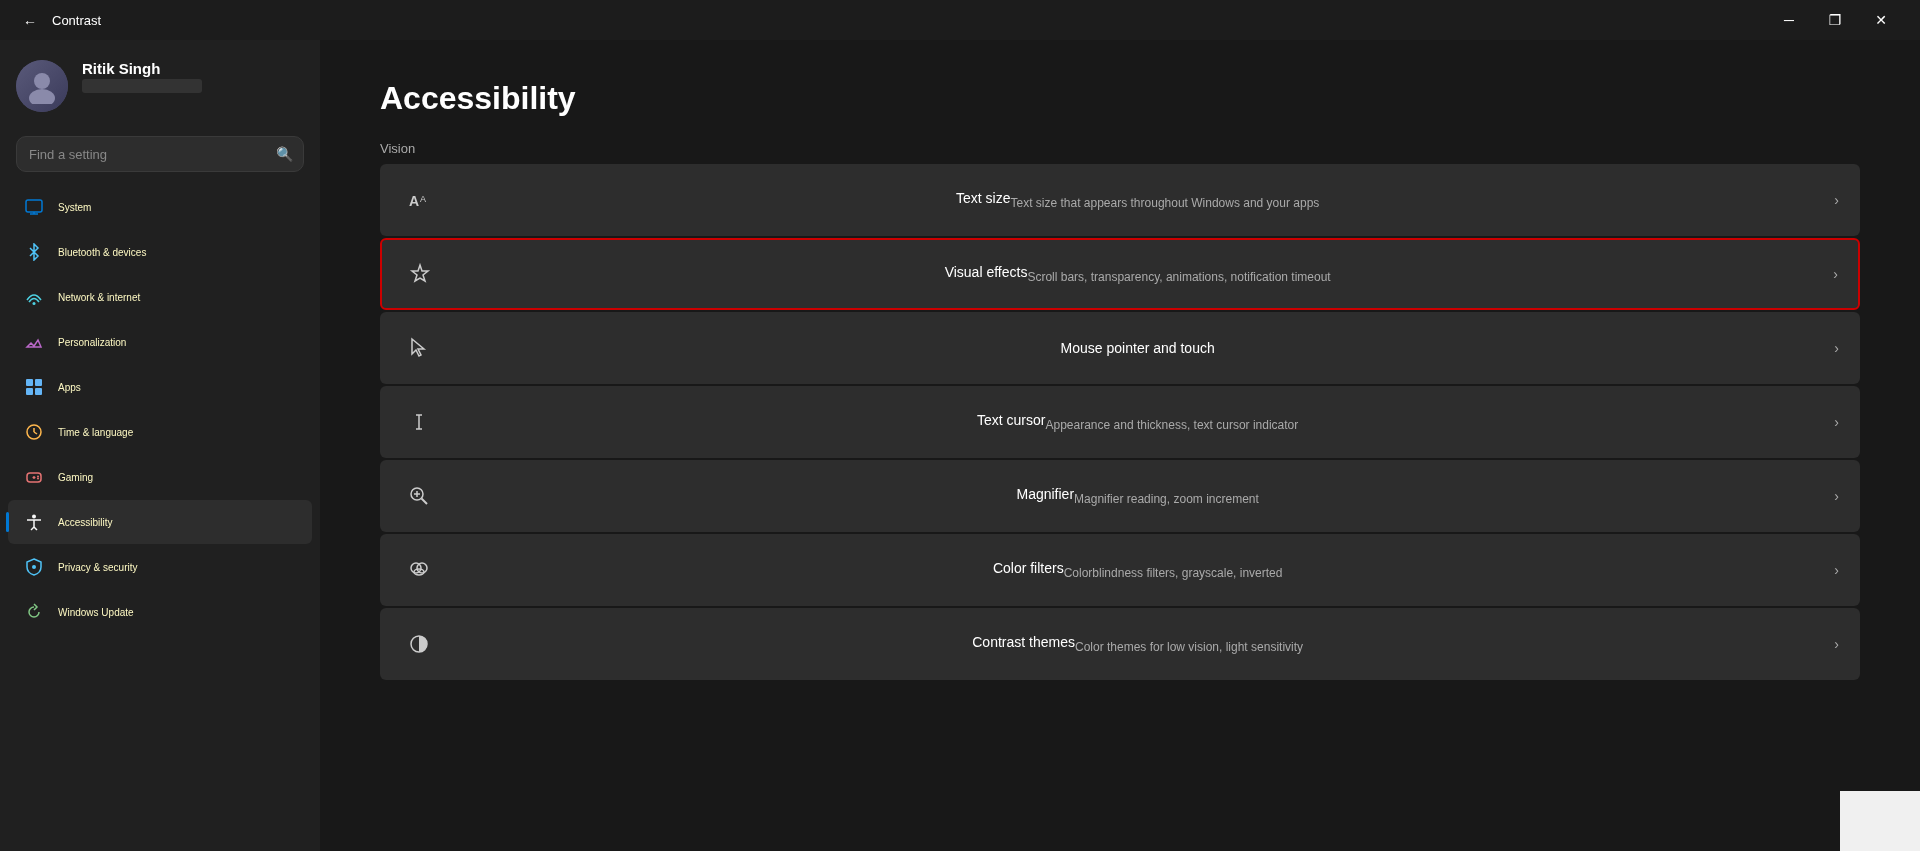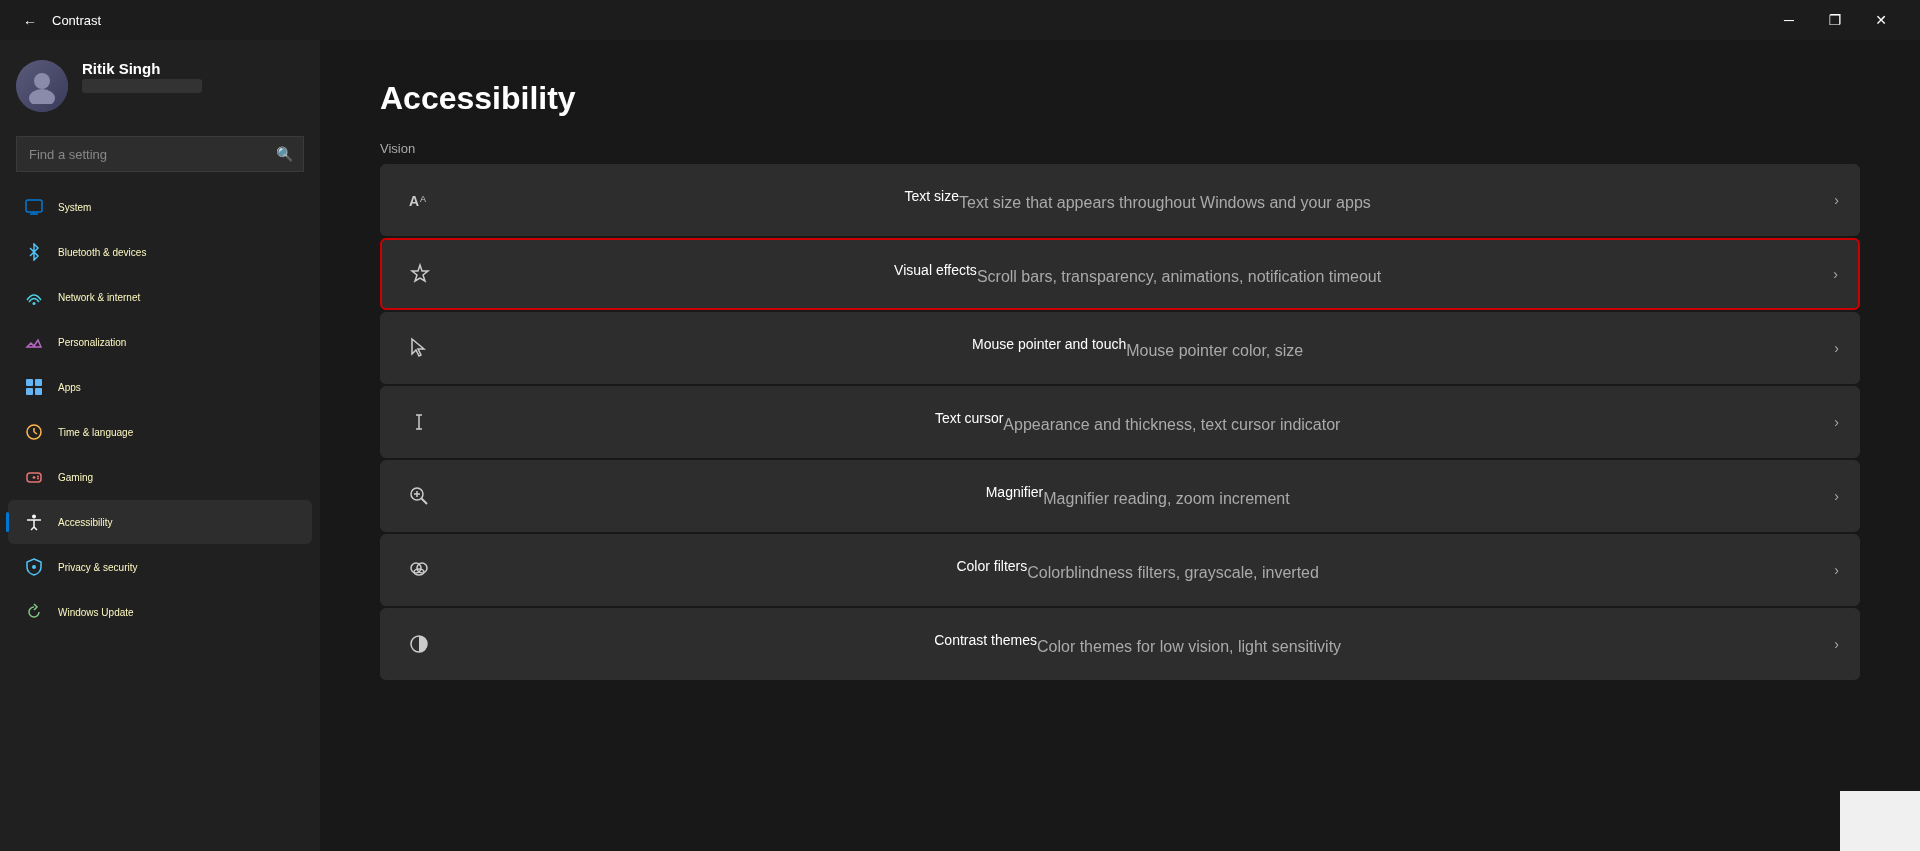--- a/index.html
+++ b/index.html
@@ -122,21 +122,21 @@
 
     .search-box {
       margin: 4px 16px 12px 16px;
       position: relative;
     }
     .search-input {
       width: 100%;
       height: 36px;
       background: #2d2d2d;
       border: 1px solid #3a3a3a;
-      border-radius: 0;
+      border-radius: 10px;
       color: #ffffff;
       font-size: 13px;
       padding: 0 36px 0 12px;
       outline: none;
     }
     .search-input::placeholder { color: #888888; }
     .search-icon-wrap {
       position: absolute;
       right: 10px;
       top: 50%;
@@ -242,21 +242,21 @@
       display: flex;
       flex-direction: row;
       justify-content: center;
     }
     .setting-name {
       font-size: 14px;
       font-weight: 500;
       color: #ffffff;
     }
     .setting-desc {
-      font-size: 16px;
+      font-size: 12px;
       color: #aaaaaa;
       margin-top: 6px;
     }
 
     .chevron {
       color: #aaaaaa;
       font-size: 14px;
       margin-left: 12px;
     }
 
@@ -445,21 +445,20 @@
     <span class="chevron">›</span>
   </div>
         <div class="setting-item">
     <div class="setting-icon">
             <svg width="24" height="24" viewBox="0 0 24 24">
               <path d="M5 3 L5 18 L9 14 L12 20 L14 19 L11 13 L17 13 Z" fill="none" stroke="#cccccc" stroke-width="1.5"></path>
             </svg>
           </div>
     <div class="setting-text">
       <span class="setting-name">Mouse pointer and touch</span>
-      <span class="setting-desc">Mouse pointer color, size</span>
     </div>
     <span class="chevron">›</span>
   </div>
         <div class="setting-item">
     <div class="setting-icon">
             <svg width="24" height="24" viewBox="0 0 24 24">
               <line x1="9" y1="5" x2="15" y2="5" stroke="#cccccc" stroke-width="1.5"></line>
               <line x1="9" y1="19" x2="15" y2="19" stroke="#cccccc" stroke-width="1.5"></line>
               <line x1="12" y1="5" x2="12" y2="19" stroke="#cccccc" stroke-width="1.5"></line>
             </svg>

